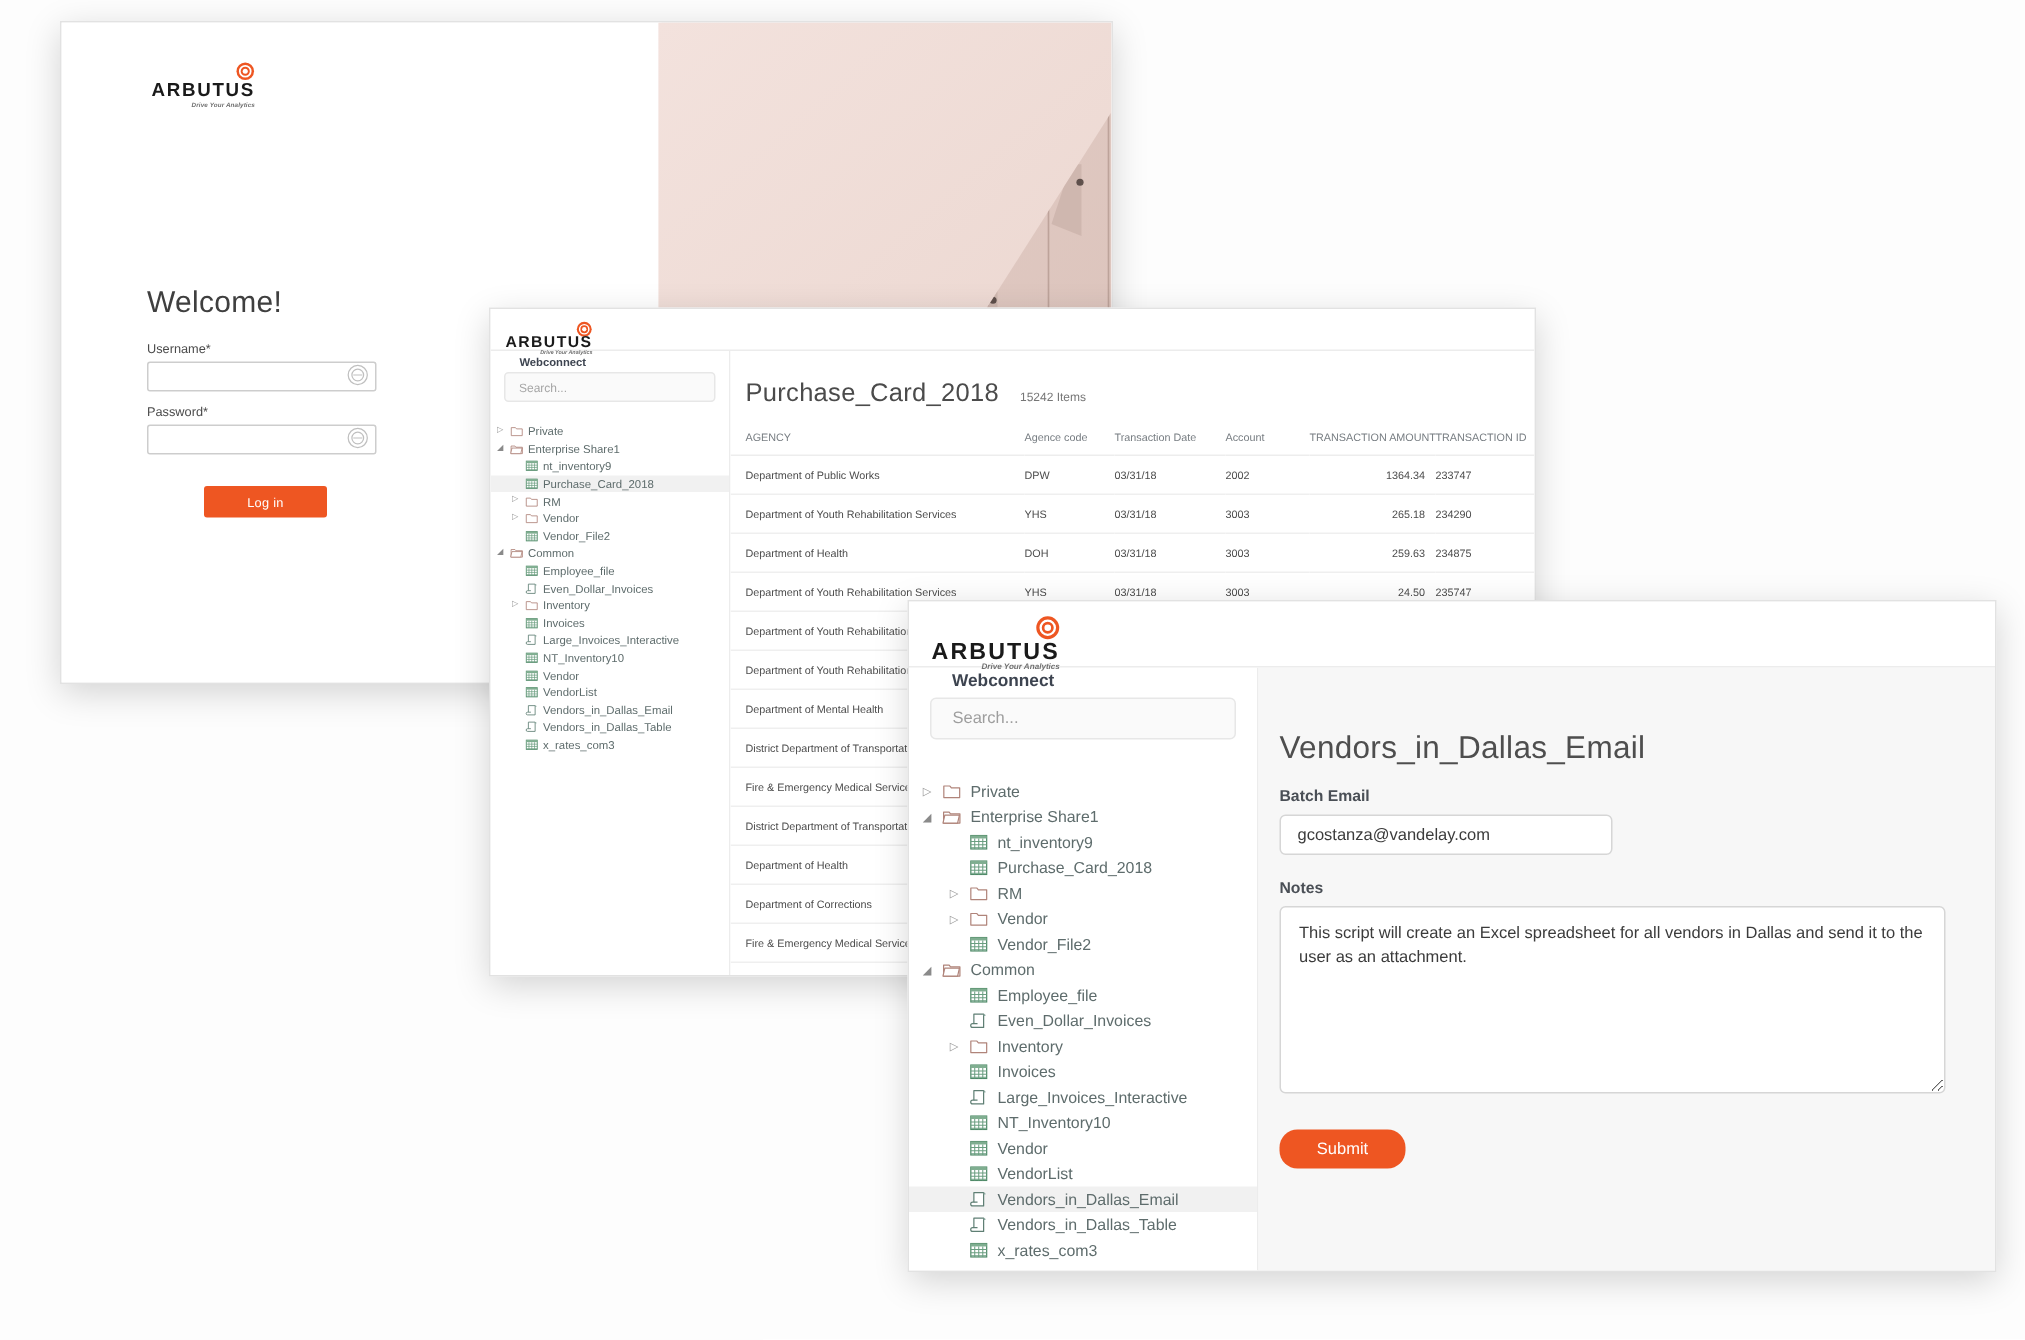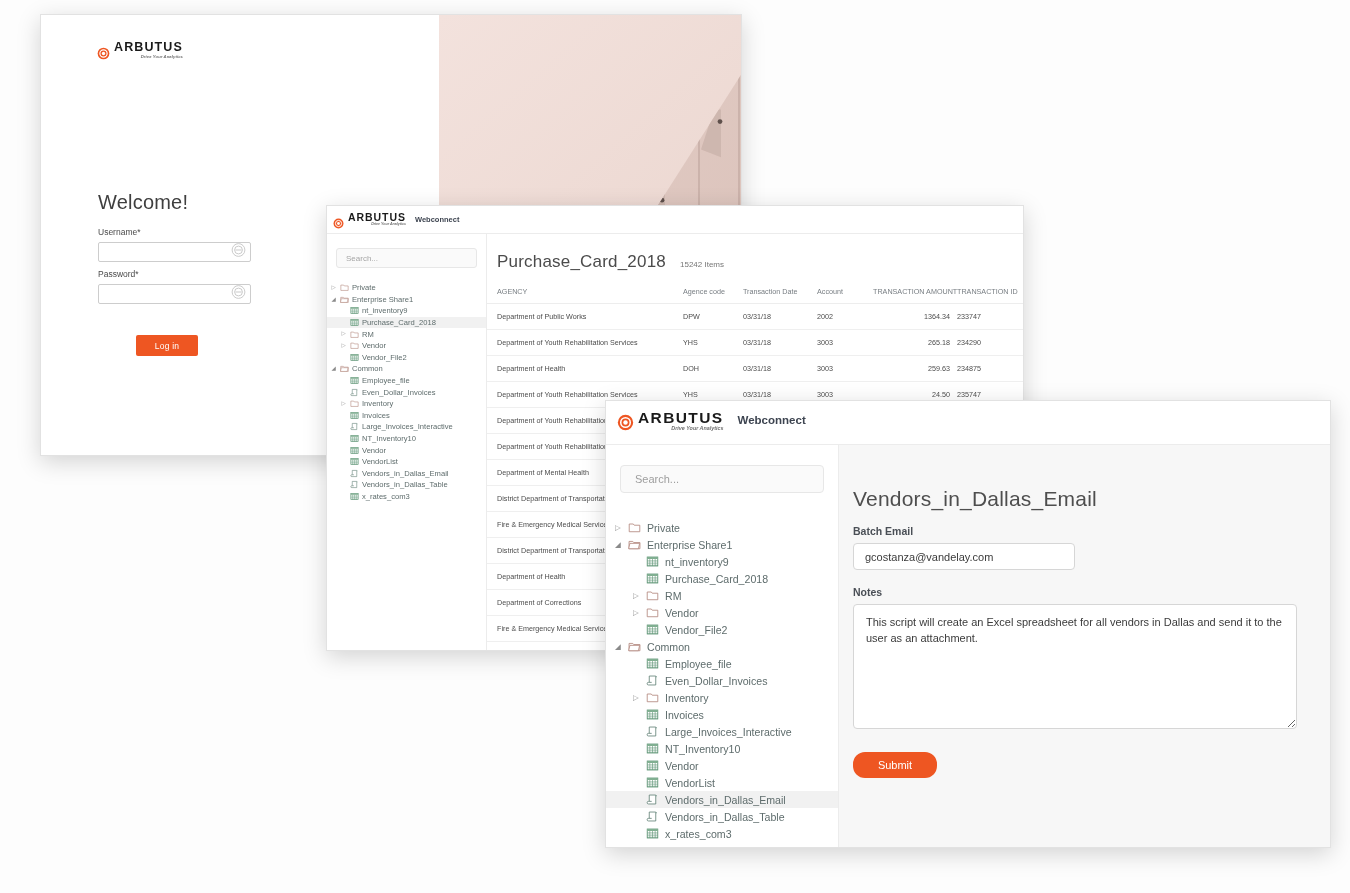--- a/index.html
+++ b/index.html
@@ -23,21 +23,21 @@
   
   .window {
     position: absolute;
     background: #ffffff;
     border: 1px solid #e2e2e2;
     box-shadow: 0 6px 22px rgba(0,0,0,0.17);
     overflow: hidden;
   }
 
   
-  .brand { display: flex; align-items: flex-end; }
+  .brand { display: flex; align-items: flex-end; flex-direction: column; }
   .brand-mark {
     flex: 0 0 auto;
     display: block;
   }
   .brand-words { margin-left: 4px; line-height: 1; }
   .brand-name {
     font-weight: bold;
     color: #1a1a1a;
     letter-spacing: 0.09em;
     display: block;
@@ -110,22 +110,22 @@
   .field-mark {
     position: absolute;
     right: 5px; top: 50%;
     transform: translateY(-50%);
     width: 15px; height: 15px;
     opacity: 0.55;
     pointer-events: none;
   }
   #login-button {
     position: absolute;
-    left: 95px; top: 320px;
-    width: 62px; height: 21px;
+    left: 95px; top: 309px;
+    width: 82px; height: 21px;
     background: #ee5622;
     color: #fff;
     border: none;
     border-radius: 2px;
     font-size: 8.5px;
     font-family: "Liberation Sans", sans-serif;
     cursor: pointer;
     letter-spacing: 0.2px;
   }
 

